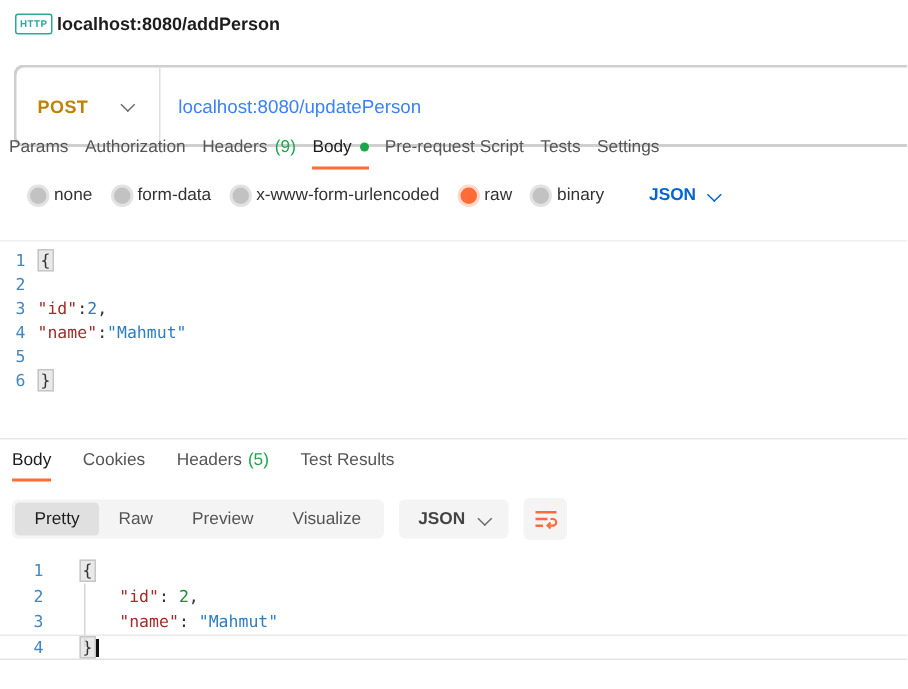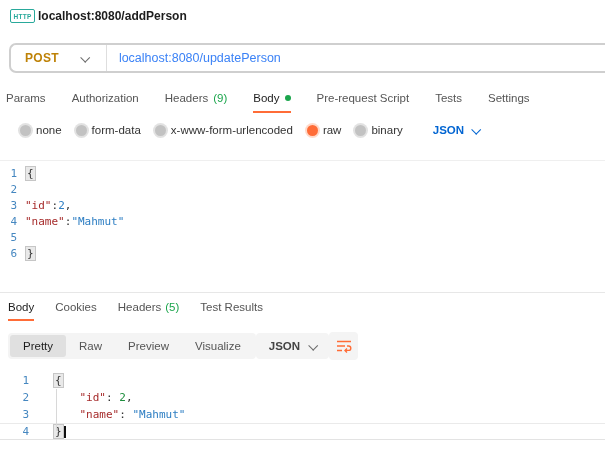--- a/index.html
+++ b/index.html
@@ -6,31 +6,31 @@
   html,body { width:605px; height:459px; background:#ffffff; overflow:hidden; }
   body { font-family:"Liberation Sans", sans-serif; color:#212121; position:relative; }
 
   
   .title-row { position:absolute; top:7px; left:10px; height:18px; display:flex; align-items:center; gap:3px; }
   .http-badge { width:25px; height:14px; border:1px solid #29A99B; border-radius:2px; color:#29A99B;
     font-size:6.5px; font-weight:bold; display:flex; align-items:center; justify-content:center; letter-spacing:.3px; }
   .tab-title { font-size:12px; font-weight:bold; color:#1d1d1d; }
 
   
-  .request-bar { position:absolute; top:43px; left:9px; right:0; height:30px;
+  .request-bar { position:absolute; top:43px; left:9px; right:0; height:55px;
     border:2px solid #CFCFCF; border-right:none; border-radius:7px 0 0 7px; display:flex; align-items:center; background:#fff; }
   .method { margin-left:14px; font-size:12px; font-weight:bold; color:#BE8207; letter-spacing:.3px; }
   .chev { width:7px; height:7px; border-right:1.6px solid #6b6b6b; border-bottom:1.6px solid #6b6b6b;
     display:inline-block; transform:rotate(45deg) translateY(-1px); }
   .method-chev { margin-left:22px; }
   .vsep { width:1px; align-self:stretch; background:#DEDEDE; margin-left:18px; }
   .url-text { margin-left:12px; font-size:12.5px; color:#3b82f6; }
 
   
-  .request-tabs { position:absolute; top:92px; left:6px; display:flex; align-items:flex-start; gap:26px; font-size:11.5px; color:#555;text-align:right; }
+  .request-tabs { position:absolute; top:92px; left:6px; display:flex; align-items:flex-start; gap:11px; font-size:11.5px; color:#555;text-align:right; }
   .rtab { padding-bottom:7px; cursor:default; display:flex; align-items:center; gap:5px; }
   .rtab .count { color:#1BA54C; }
   .rtab.active { color:#1d1d1d; border-bottom:2px solid #FF6C37; }
   .dot { width:6px; height:6px; border-radius:50%; background:#1BA54C; display:inline-block; }
 
   
   .body-type-row { position:absolute; top:124px; left:20px; display:flex; align-items:center; font-size:11.5px; color:#333; }
   .bt-opt { display:flex; align-items:flex-end; gap:5px; margin-right:14px; }
   .radio { width:11px; height:11px; border-radius:50%; background:#C2C2C2; box-shadow:0 0 0 2px #E2E2E2; }
   .bt-opt.selected .radio { background:#FF6C37; box-shadow:0 0 0 2px #FFD9C9; }
@@ -62,21 +62,21 @@
   .resp-editor .code-line.active { border-top:1px solid #EAEAEA; border-bottom:1px solid #E3E3E3; }
   .indent-guide { position:absolute; left:56px; top:21px; width:1px; height:42px; background:#D8D8D8; }
 
   
   .response-tabs { position:absolute; top:301px; left:8px; display:flex; gap:21px; font-size:11.5px; color:#555; }
   .resp-tab { padding-bottom:6px; display:flex; gap:4px; }
   .resp-tab.active { color:#1d1d1d; border-bottom:2px solid #FF6C37; }
   .resp-tab .count { color:#1BA54C; }
 
   
-  .response-toolbar { position:absolute; top:332px; left:8px; display:flex; align-items:center; }
+  .response-toolbar { position:absolute; top:332px; left:8px; display:flex; align-items:center; gap:10px; }
   .view-group { background:#F4F4F4; border-radius:4px; display:flex; align-items:center; padding:2px; font-size:11.5px; color:#555; }
   .view-btn { padding:5px 13px; border-radius:3px; }
   .view-btn.active { background:#E0E0E0; color:#1d1d1d; }
   .lang-group { background:#F4F4F4; border-radius:4px; display:flex; align-items:center; gap:9px; padding:7px 13px; font-size:11.5px; color:#444; font-weight:bold; }
   .icon-btn { background:#F4F4F4; border-radius:4px; width:29px; height:28px; display:flex; align-items:center; justify-content:center; }
 </style>
 </head>
 <body>
 
 <div class="title-row">

